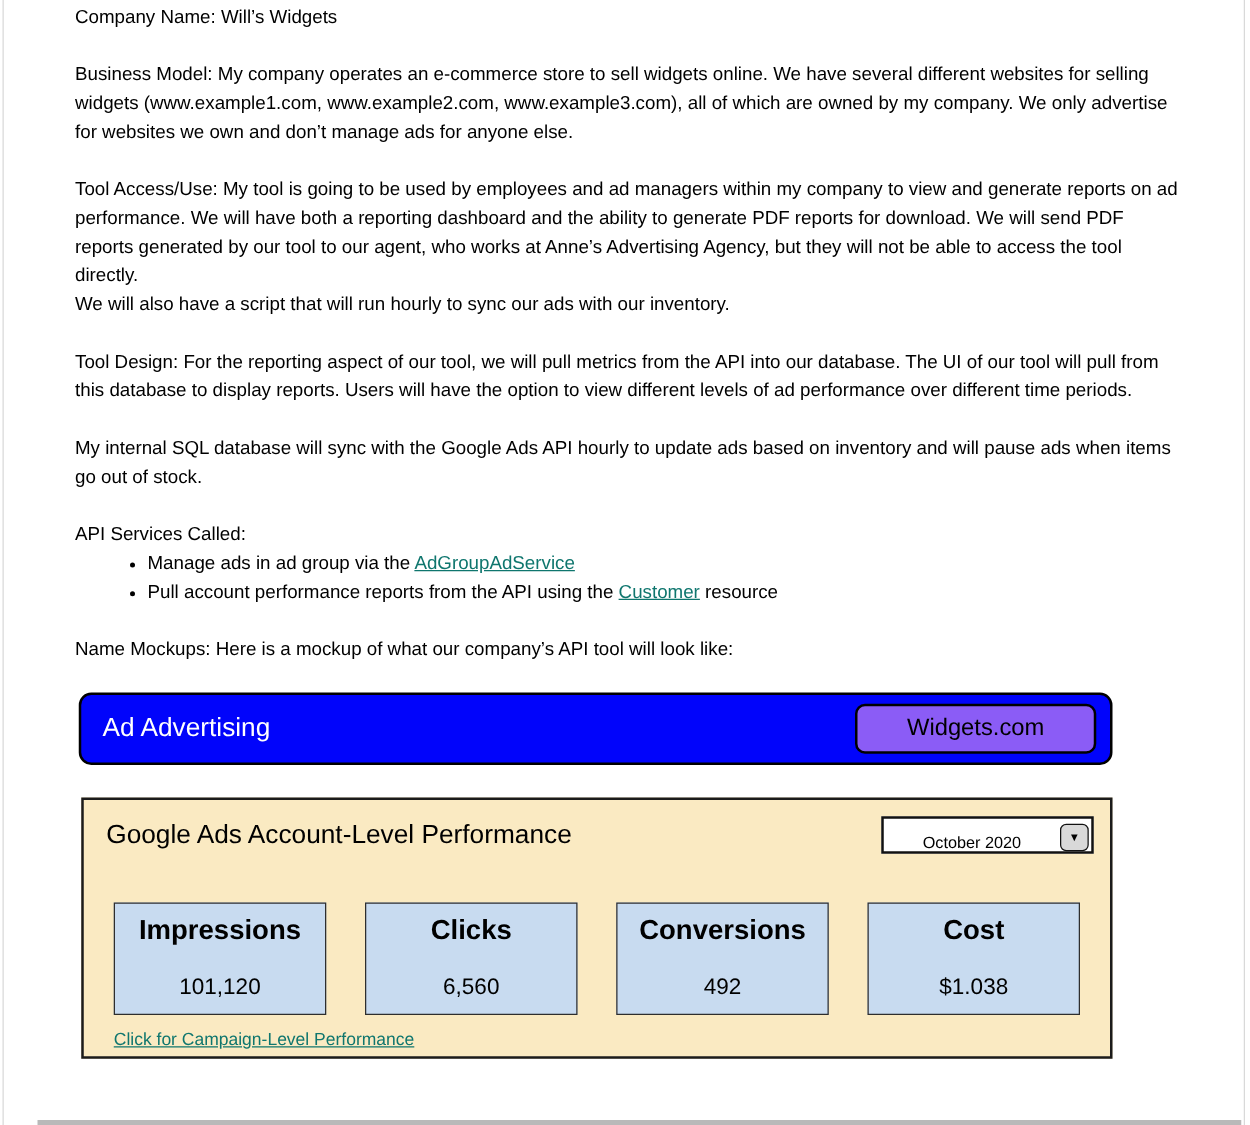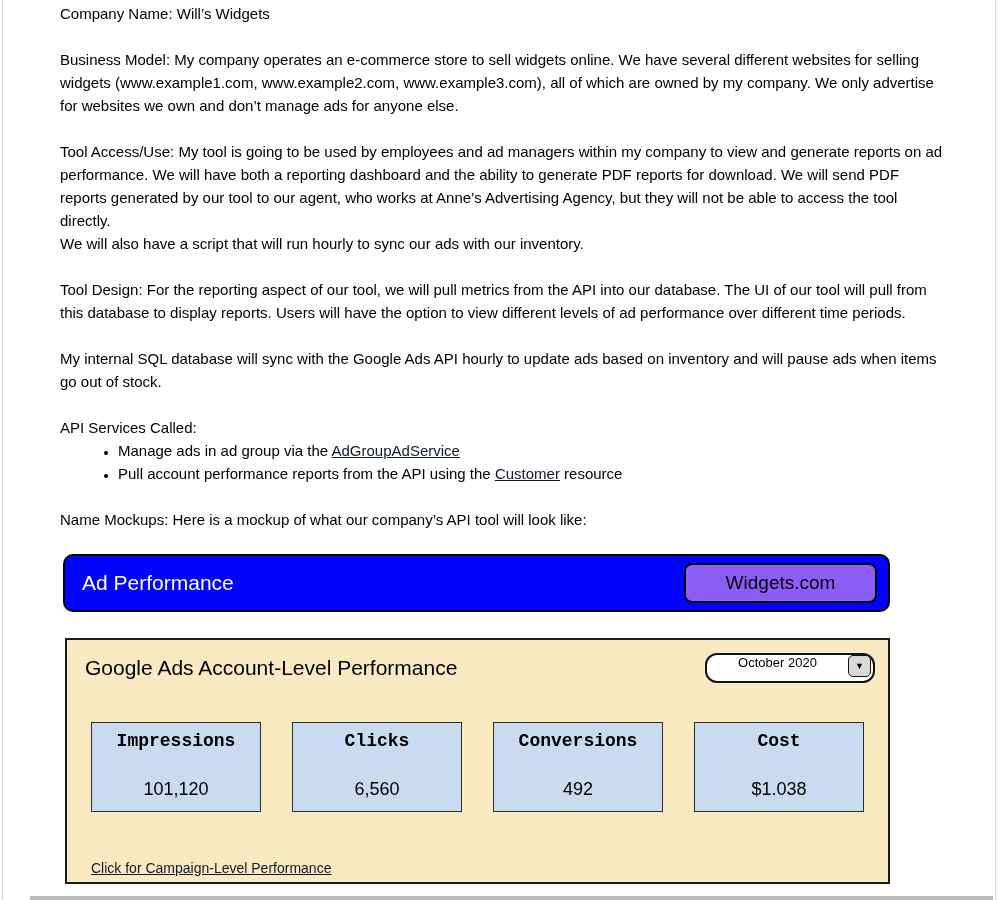--- a/index.html
+++ b/index.html
@@ -4,54 +4,54 @@
 <style>
   * { margin:0; padding:0; box-sizing:border-box; }
   html,body { width:1000px; height:900px; overflow:hidden; background:#fff;
               font-family:"Liberation Sans", sans-serif; color:#000; }
   .page-edge { position:absolute; top:0; bottom:0; width:1px; background:#d9d9d9; }
   .page-edge.left  { left:2px; }
   .page-edge.right { left:995px; }
   .doc-content { position:relative; padding:2px 56px 0 60px; width:1000px; }
   .para { font-size:15px; line-height:23px; margin-bottom:23px; white-space:pre-wrap; }
   .para .b { font-weight:normal;margin-top:37px; }
-  .doclink { color:#0f172a; text-decoration:underline; cursor:pointer; }
+  .doclink { color:#0f766e; text-decoration:underline; cursor:pointer; }
   ul.svc-list { margin:0 0 23px 0; padding-left:58px; }
   ul.svc-list li { font-size:15px; line-height:23px; }
   ul.svc-list li::marker { font-size:12px; }
 
   
   .mock-bar { margin-left:3px; width:827px; height:58px; background:#0104fb;
               border:2px solid #000; border-radius:10px; display:flex;
               align-items:center; justify-content:space-between;
               padding:0 11px 0 17px; margin-bottom:26px; }
   .mock-bar-title { color:#fff; font-size:21px; }
   .site-button { background:#8b5cf6; border:2px solid #000; border-radius:8px;
                  width:193px; height:40px; display:flex; align-items:center;
                  justify-content:center; font-size:19px; color:#000; cursor:pointer; }
 
   
-  .mock-panel { position:relative; margin-left:5px; width:825px; height:246px;
+  .mock-panel { position:relative; margin-left:5px; width:825px; height:209px;
                 background:#faeac2; border:2px solid #1b1b1b; }
   .panel-title { position:absolute; left:18px; top:16px; font-size:21px; }
   .date-dropdown { position:absolute; right:13px; top:13px; width:170px; height:30px;
-                   background:#fff; border:2px solid #111; border-radius:12px;
-                   display:flex; align-items:flex-start; cursor:pointer; }
+                   background:#fff; border:2px solid #111; border-radius:0;
+                   display:flex; align-items:flex-end; cursor:pointer; }
   .date-dropdown .dd-value { flex:1; text-align:center; font-size:13px; }
   .dd-arrow-box { width:23px; height:22px; margin-right:2px; background:#d9d9d9;
                   border:1.5px solid #111; border-radius:5px; display:flex;
                   align-items:center; justify-content:center; }
   .dd-arrow-box span { font-size:9px; line-height:1; }
   .metric-row { position:absolute; left:0; right:0; top:82px; display:flex;
                 justify-content:space-between; padding:0 24px; }
   .metric-card { width:170px; height:90px; background:#c8dbf0;
                  border:1.5px solid #2e2e2e; display:flex; flex-direction:column;
                  justify-content:space-between; align-items:center;
                  padding:8px 0 11px 0; }
-  .metric-label { font-size:18px; font-weight:bold;font-family:Liberation Mono, monospace; }
+  .metric-label { font-size:22px; font-weight:bold; }
   .metric-value { font-size:18px; }
   .campaign-link { position:absolute; left:24px; bottom:6px; font-size:14px; }
 
   .cutoff-strip { position:absolute; left:30px; width:963px; bottom:0; height:4px;
                   background:#b9b9b9; }
 </style>
 </head>
 <body>
 
 <div class="page-edge left"></div>
@@ -68,21 +68,21 @@
   <p class="para" style="margin-bottom:0;"><span class="b">API Services Called</span><span>:</span></p>
 
   <ul class="svc-list">
     <li><span>Manage ads in ad group via the </span><a class="doclink" href="#">AdGroupAdService</a></li>
     <li><span>Pull account performance reports from the API using the </span><a class="doclink" href="#">Customer</a><span> resource</span></li>
   </ul>
 
   <p class="para"><span class="b">Name Mockups</span><span>: Here is a mockup of what our company’s API tool will look like:</span></p>
 
   <div class="mock-bar">
-    <span class="mock-bar-title">Ad Performance</span>
+    <span class="mock-bar-title">Ad Advertising</span>
     <div class="site-button">Widgets.com</div>
   </div>
 
   <div class="mock-panel">
     <span class="panel-title">Google Ads Account-Level Performance</span>
 
     <div class="date-dropdown">
       <span class="dd-value">October 2020</span>
       <div class="dd-arrow-box">
         <span>▼</span>

